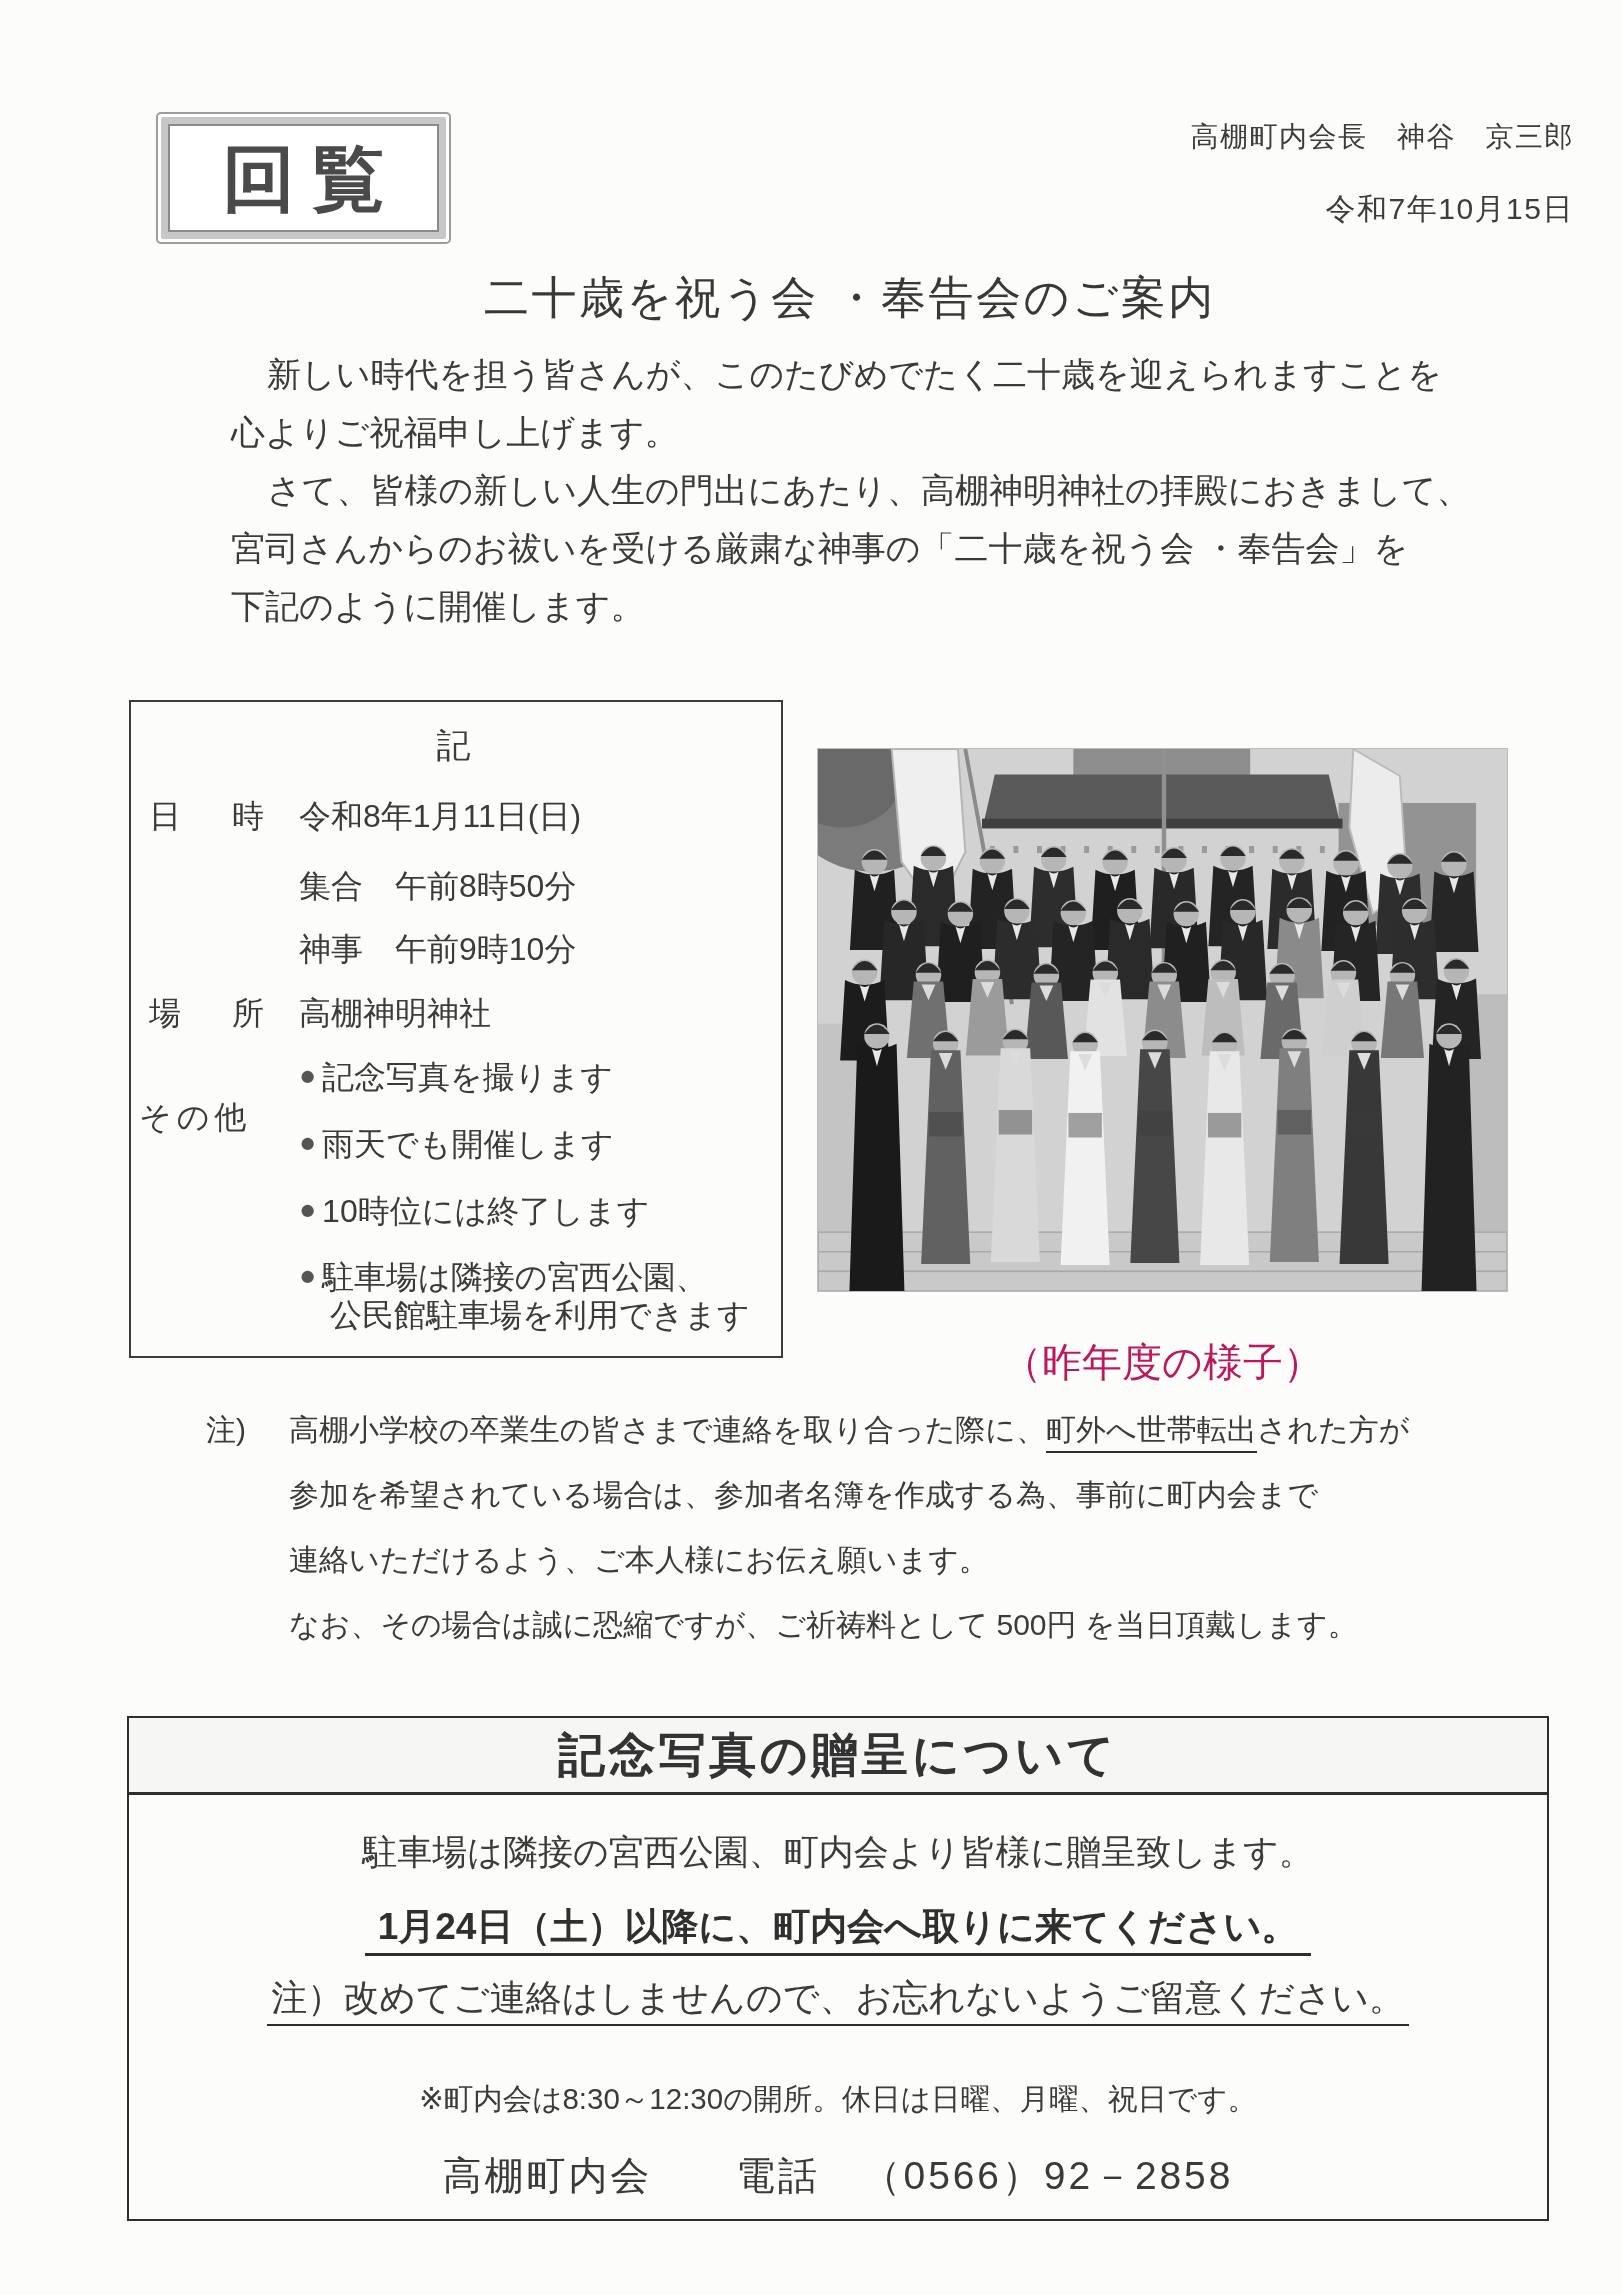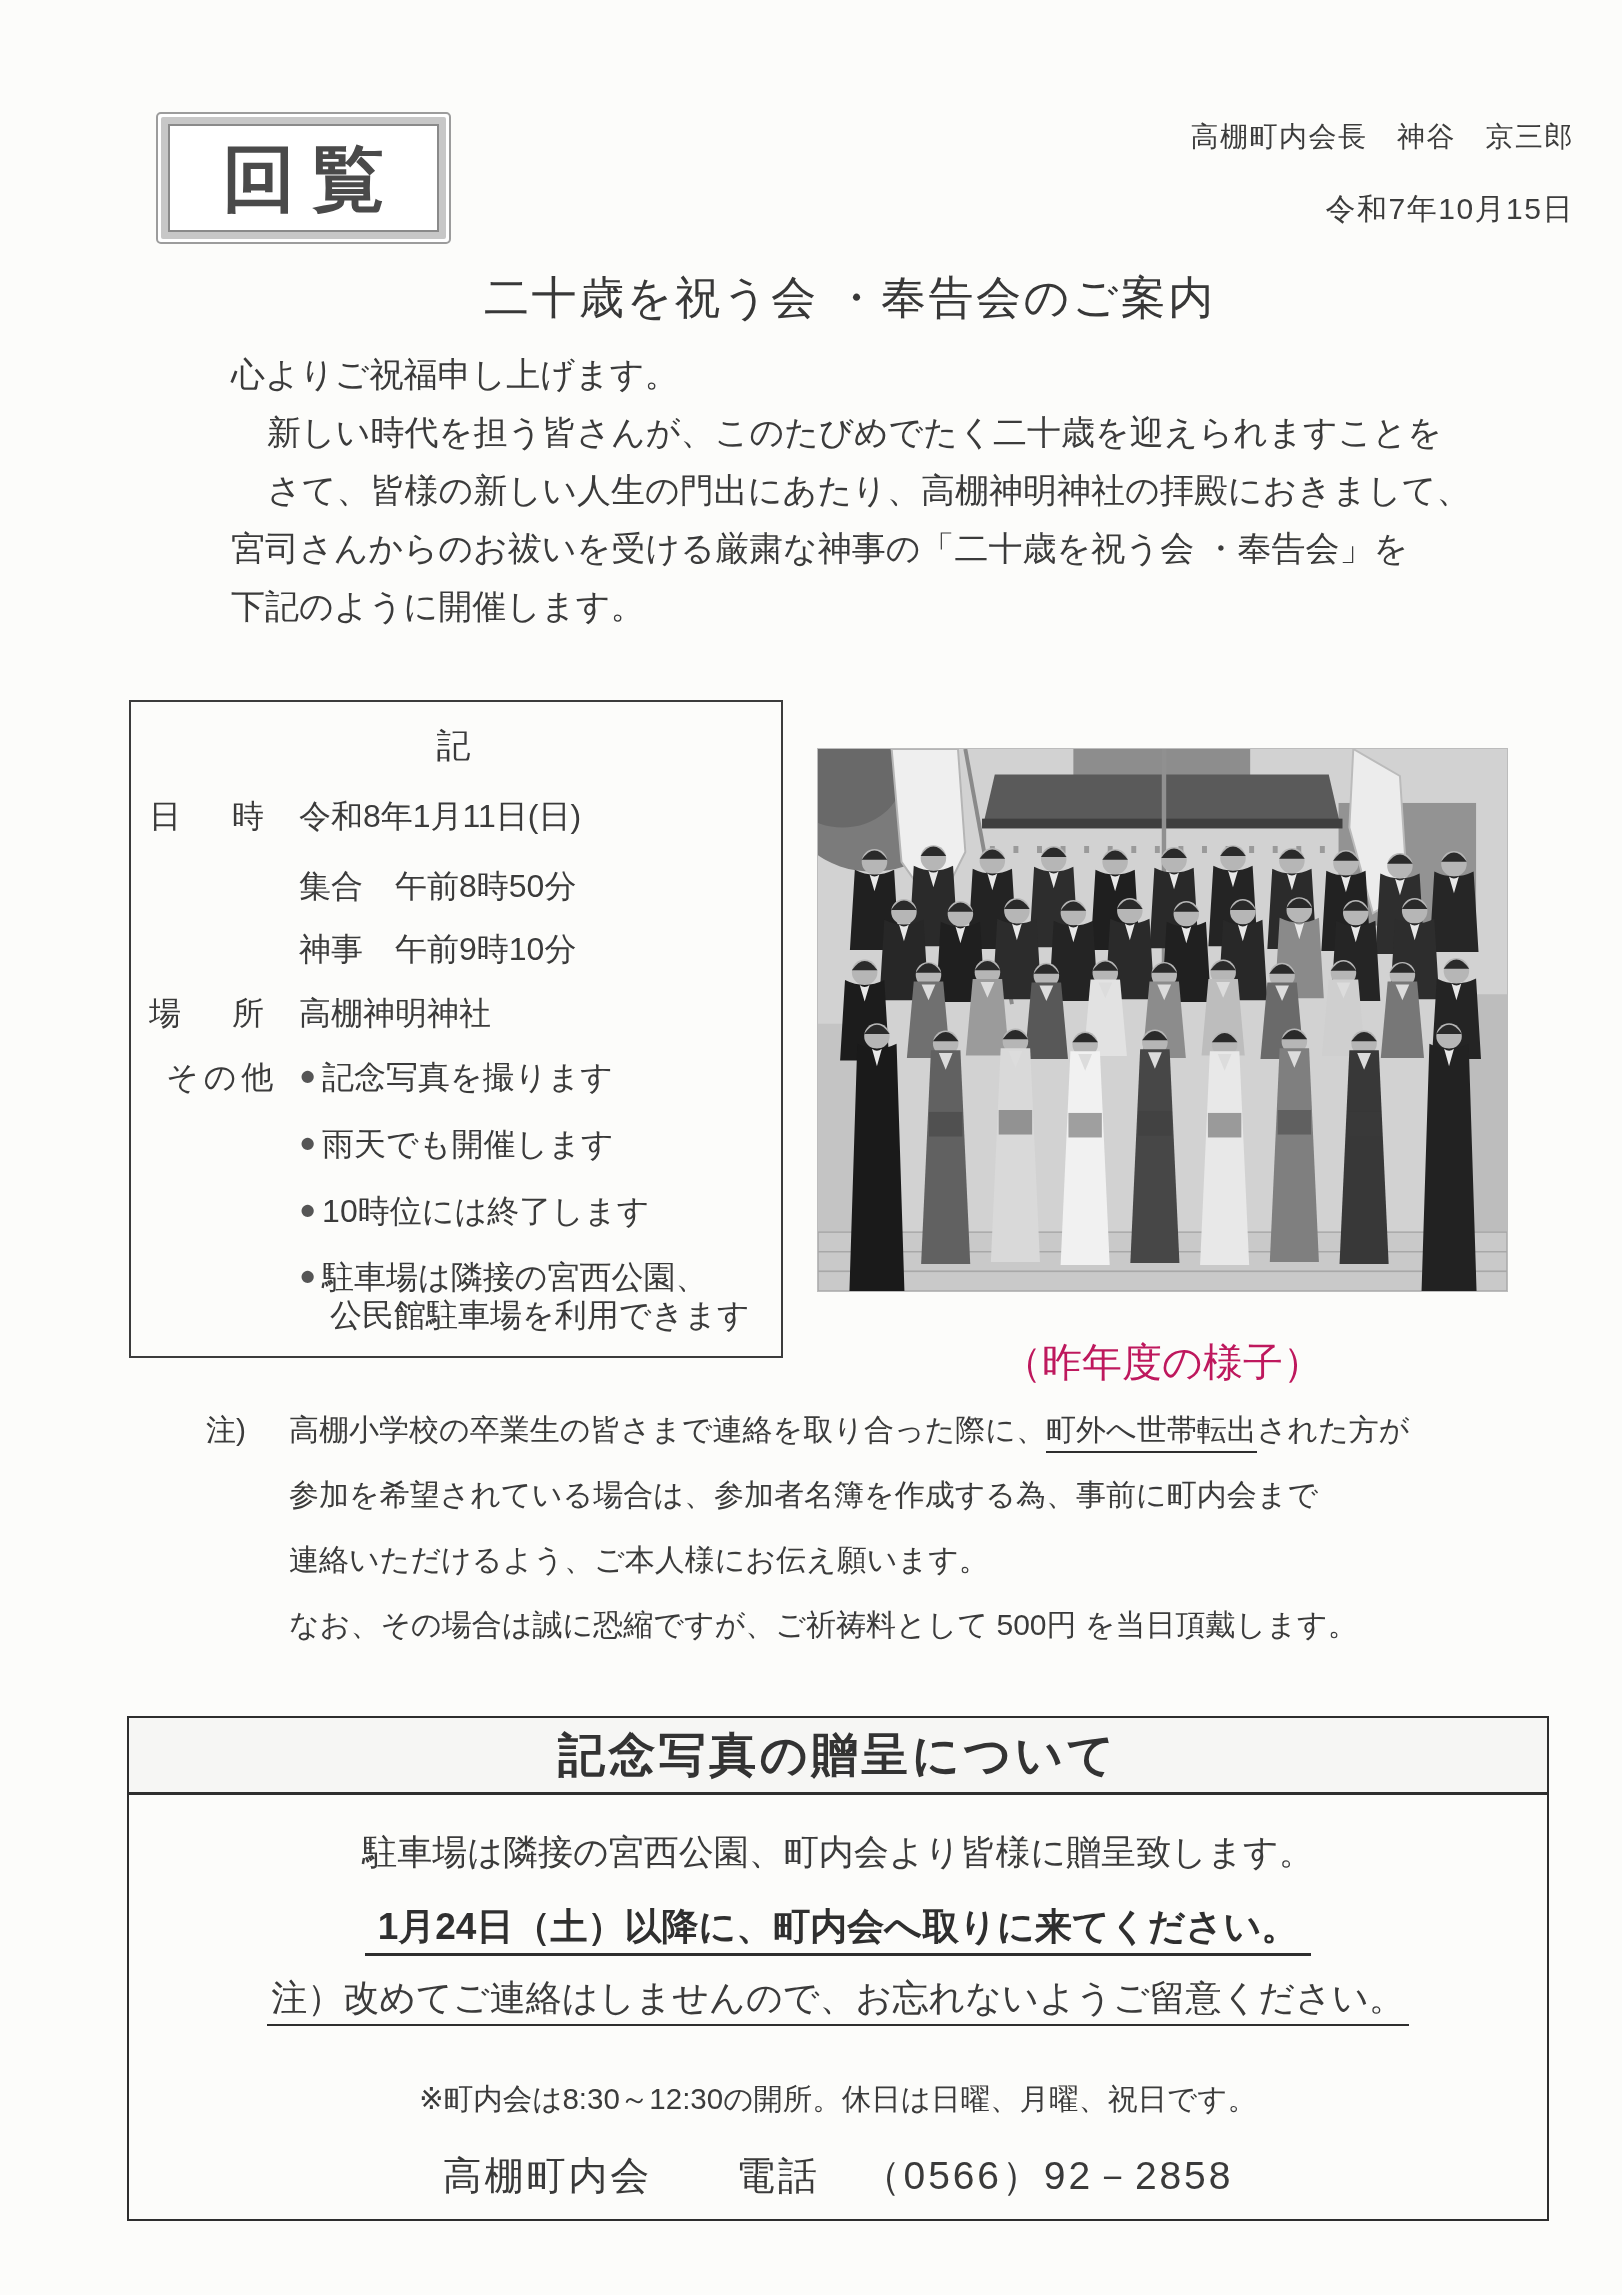--- a/index.html
+++ b/index.html
@@ -55,21 +55,21 @@
   }
   .details-heading {
     position:absolute; left:0; top:20.6px; width:100%;
     text-align:center; font-size:34px; letter-spacing:4.9px; color:#3b3b3b;
   }
   .drow { position:absolute; left:0; width:100%; font-size:32px; color:#3b3b3b; white-space:nowrap; }
   .drow .lbl {
     position:absolute; left:18px; width:115px;
     display:flex; justify-content:space-between;
   }
-  .drow .lbl3 { position:absolute; left:35px; letter-spacing:4.9px; }
+  .drow .lbl3 { position:absolute; left:8px; letter-spacing:4.9px;margin-top:40px; }
   .drow .val { position:absolute; left:168px; }
   .drow .blt { position:absolute; left:168px; }
   .drow .blt .dot { color:#555; font-size:28.5px; margin-right:5.9px; vertical-align:2.9px; }
   .drow .cont { position:absolute; left:199px; }
 
   
   .photo {
     position:absolute; left:818px; top:749px; width:689px; height:542px;
     background:#d2d2d2; outline:0.5px solid #bcbcbc;
   }
@@ -121,22 +121,22 @@
   </div>
 
   <div class="sender-block">
     <div class="sender-line">高棚町内会長　神谷　京三郎</div>
     <div class="date-line">令和7年10月15日</div>
   </div>
 
   <div class="doc-title">二十歳を祝う会 ・奉告会のご案内</div>
 
   <div class="intro">
+    <div class="iline indent">新しい時代を担う皆さんが、このたびめでたく二十歳を迎えられますことを</div>
     <div class="iline">心よりご祝福申し上げます。</div>
-    <div class="iline indent">新しい時代を担う皆さんが、このたびめでたく二十歳を迎えられますことを</div>
     <div class="iline indent">さて、皆様の新しい人生の門出にあたり、高棚神明神社の拝殿におきまして、</div>
     <div class="iline">宮司さんからのお祓いを受ける厳粛な神事の「二十歳を祝う会 ・奉告会」を</div>
     <div class="iline">下記のように開催します。</div>
   </div>
 
   <div class="details-box">
     <div class="details-heading">記</div>
 
     <div class="drow" style="top:93px;">
       <span class="lbl">

